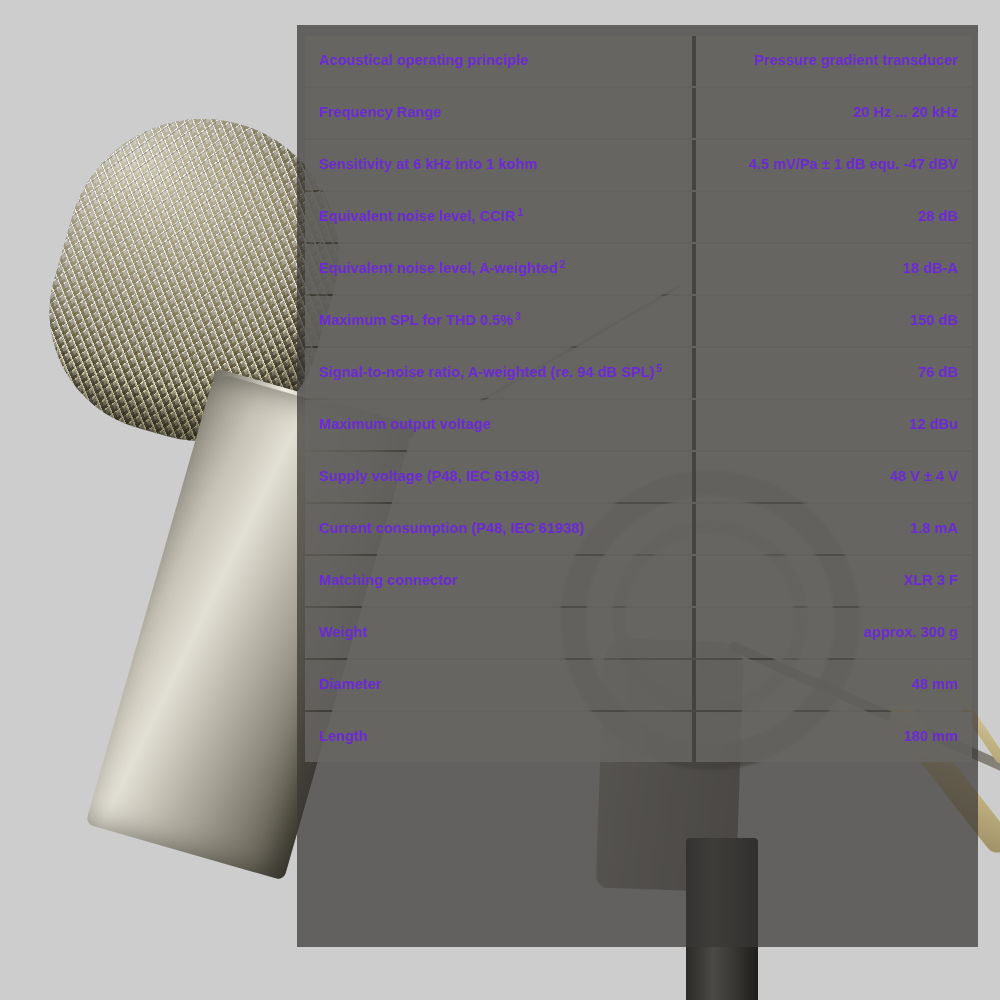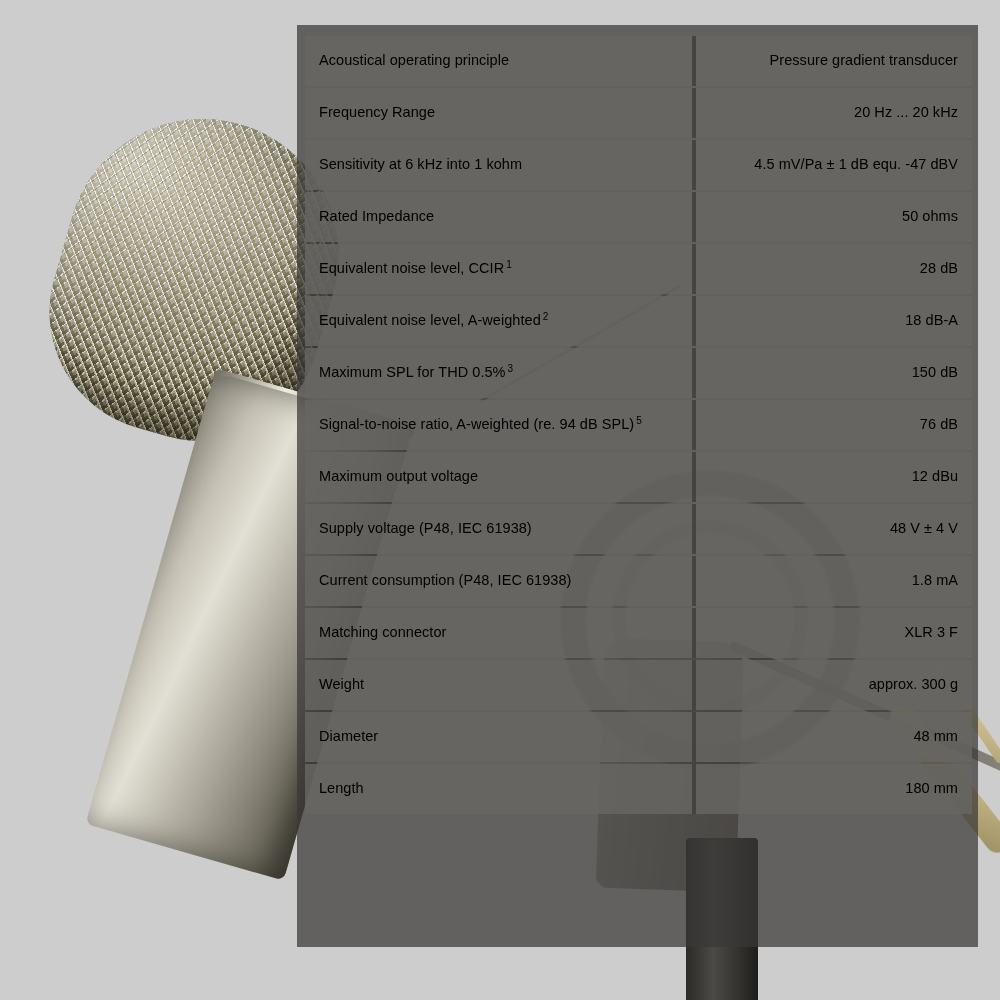--- a/index.html
+++ b/index.html
@@ -104,26 +104,27 @@
   #panel {
     position:absolute;
     left:297px; top:25px;
     width:681px; height:922px;
     background:rgba(58,56,54,.72);
     padding:9px 6px 6px 8px;
   }
   #spec-table { width:100%; border-collapse:separate; border-spacing:0 2px; }
   #spec-table td {
     background:rgba(104,102,99,.82);
-    color:#000000;
+    color:#6d28d9;
     font-size:14.5px;
     line-height:1.32;
     vertical-align:middle;
     padding:6px 14px;
     letter-spacing:.05px;
+    font-weight:bold;
   }
   #spec-table td.k { width:390px; }
   #spec-table td.v { width:277px;text-align:right; }
   #spec-table tr td.k { border-right:3px solid rgba(58,56,54,.0); }
   #spec-table tr { height:50px; }
   
   #spec-table td.k { position:relative; }
   #spec-table td.k::after {
     content:""; position:absolute; right:-4px; top:0; bottom:0; width:4px;
     background:rgba(58,56,54,.72);
@@ -156,24 +157,20 @@
         </tr>
         <tr>
           <td class="k"><span>Frequency Range</span></td>
           <td class="v"><span>20 Hz ... 20 kHz</span></td>
         </tr>
         <tr>
           <td class="k"><span>Sensitivity at 6 kHz into 1 kohm</span></td>
           <td class="v"><span>4.5 mV/Pa ± 1 dB equ. -47 dBV</span></td>
         </tr>
         <tr>
-          <td class="k"><span>Rated Impedance</span></td>
-          <td class="v"><span>50 ohms</span></td>
-        </tr>
-        <tr>
           <td class="k"><span>Equivalent noise level, CCIR</span><sup>1</sup></td>
           <td class="v"><span>28 dB</span></td>
         </tr>
         <tr>
           <td class="k"><span>Equivalent noise level, A-weighted</span><sup>2</sup></td>
           <td class="v"><span>18 dB-A</span></td>
         </tr>
         <tr>
           <td class="k"><span>Maximum SPL for THD 0.5%</span><sup>3</sup></td>
           <td class="v"><span>150 dB</span></td>

